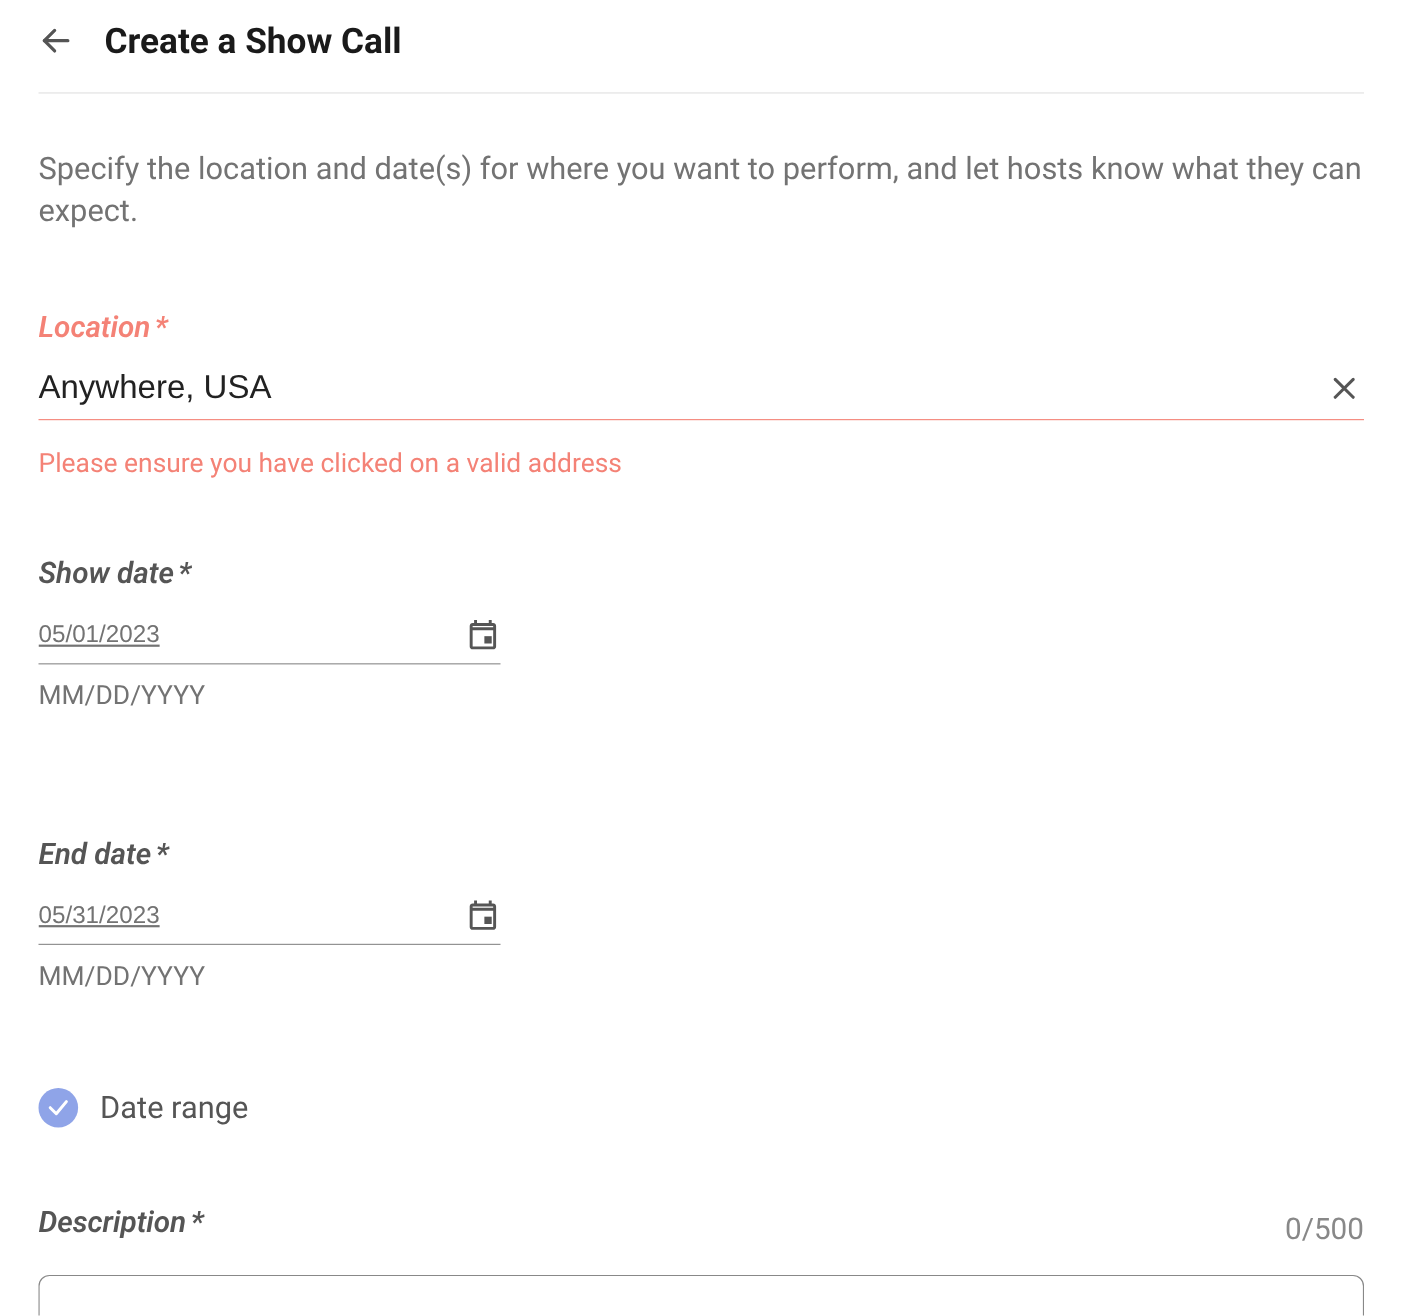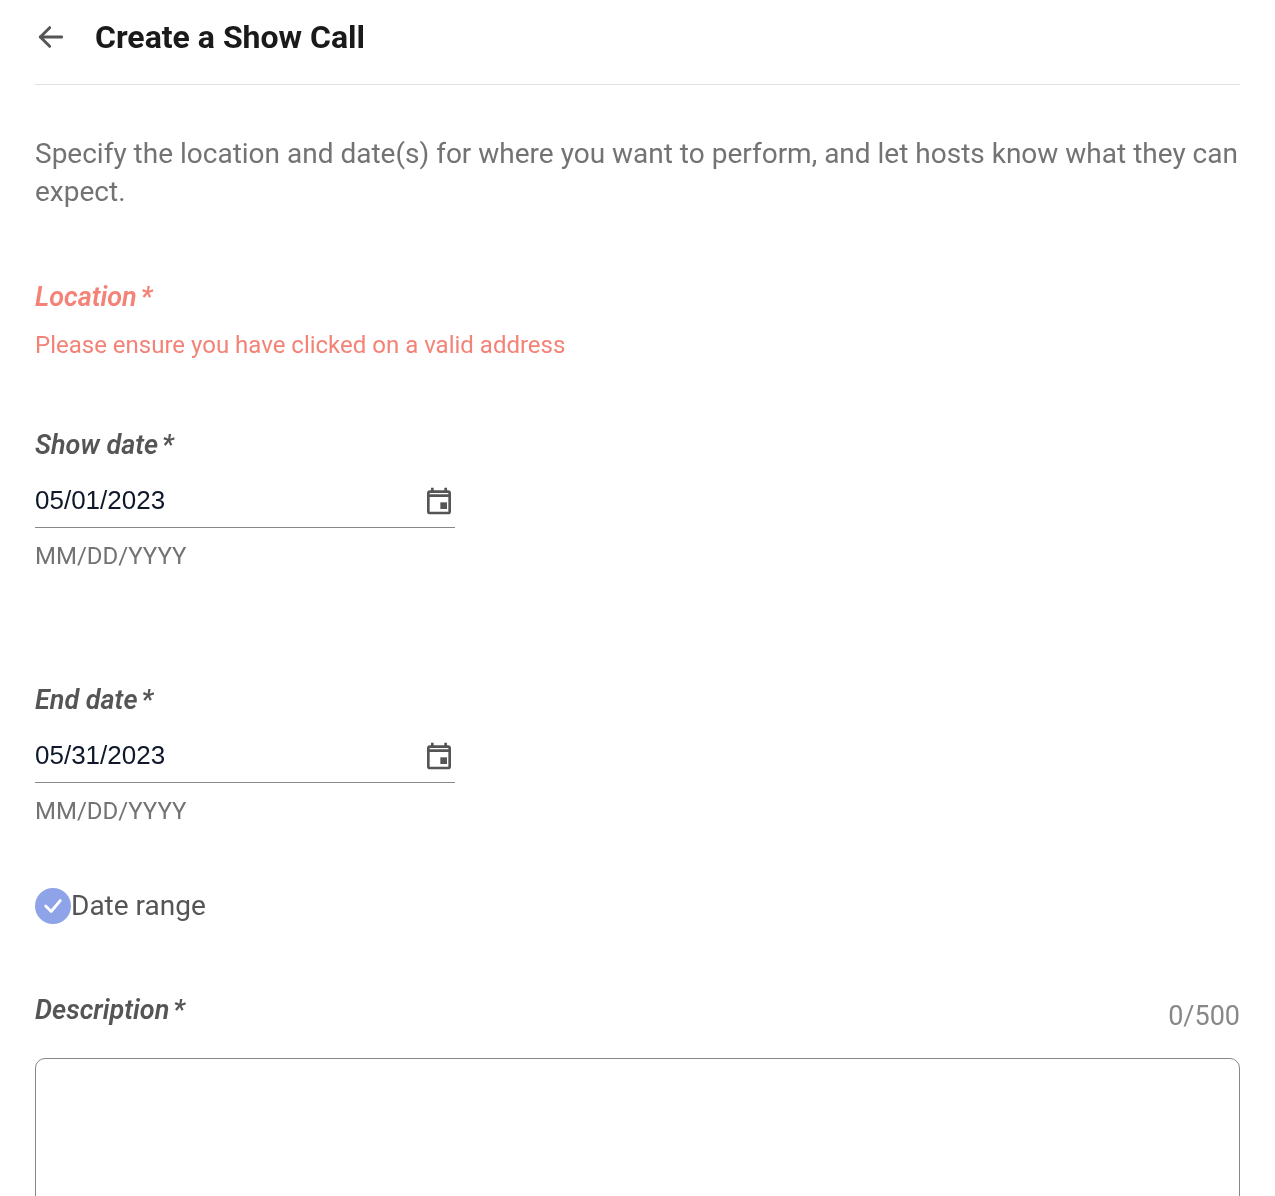--- a/index.html
+++ b/index.html
@@ -18,28 +18,28 @@
   .intro { font-size: 28px; color:#737373; line-height: 1.35; margin-bottom: 70px; }
   .field-label { font-size: 27px; font-weight: 600; color:#555; margin-bottom: 18px; display:flex; align-items:center; gap:4px;font-style:italic; }
   .field-label.error { color:#f48276; }
   .required { color: inherit; }
   .location-row { position: relative; border-bottom: 1px solid #f48276; padding: 4px 0 10px 0; display:flex; align-items:center; }
   .location-input {
     flex: 1; border: none; outline: none; font-size: 30px; color:#222;
     background: transparent;
   }
   .clear-btn { cursor:pointer; color:#555; padding: 4px; display:flex; align-items:center; }
-  .error-msg { color:#f48276; font-size: 24px; margin-top: 4px; }
+  .error-msg { color:#f48276; font-size: 24px; margin-top: 25px; }
   .date-grid { display:flex; gap:114px; margin-top: 70px; flex-direction: column; }
   .date-col { width: 420px; }
   .date-row { display:flex; align-items:center; border-bottom:1px solid #888; padding:6px 0 10px 0; }
-  .date-input { flex:1; border:none; outline:none; font-size:26px; color:#0f172a; background:transparent; }
+  .date-input { flex:1; border:none; outline:none; font-size:22px; color:#737373; background:transparent;text-decoration:underline; }
   .cal-btn { cursor:pointer; color:#555; display:flex; align-items:center; }
   .hint { color:#737373; font-size:24px; margin-top:14px; }
-  .checkbox-row { display:flex; align-items:center; margin-top:63px; }
+  .checkbox-row { display:flex; align-items:center; gap:20px; margin-top:88px; }
   .check-circle {
     width:36px; height:36px; border-radius:50%; background:#8fa4e8;
     display:flex; align-items:center; justify-content:center; cursor:pointer;
   }
   .check-label { font-size:28px; color:#555; }
   .desc-header { display:flex; justify-content:space-between; align-items:center; margin-top:70px; }
   .counter { font-size:27px; color:#888; }
   .desc-box {
     width:100%; height:210px; margin-top:20px; border:1px solid #888; border-radius:10px;
     resize:none; padding:16px; font-size:26px; font-family:inherit; outline:none;
@@ -62,20 +62,29 @@
 
   <hr class="divider">
 
   <p class="intro">Specify the location and date(s) for where you want to perform, and let hosts know what they can expect.</p>
 
   
   <div>
     <div class="field-label error">
       <span>Location</span>
       <span class="required">*</span>
+    </div>
+    <div class="location-row">
+      <input class="location-input" type="text" value="Anywhere, USA" style="">
+      <div class="clear-btn">
+        <svg width="28" height="28" viewBox="0 0 24 24" fill="none" stroke="currentColor" stroke-width="2.4" stroke-linecap="round">
+          <line x1="5" y1="5" x2="19" y2="19"></line>
+          <line x1="19" y1="5" x2="5" y2="19"></line>
+        </svg>
+      </div>
     </div>
     <div class="error-msg">Please ensure you have clicked on a valid address</div>
   </div>
 
   
   <div class="date-grid">
     <div class="date-col">
       <div class="field-label">
         <span>Show date</span>
         <span class="required">*</span>

